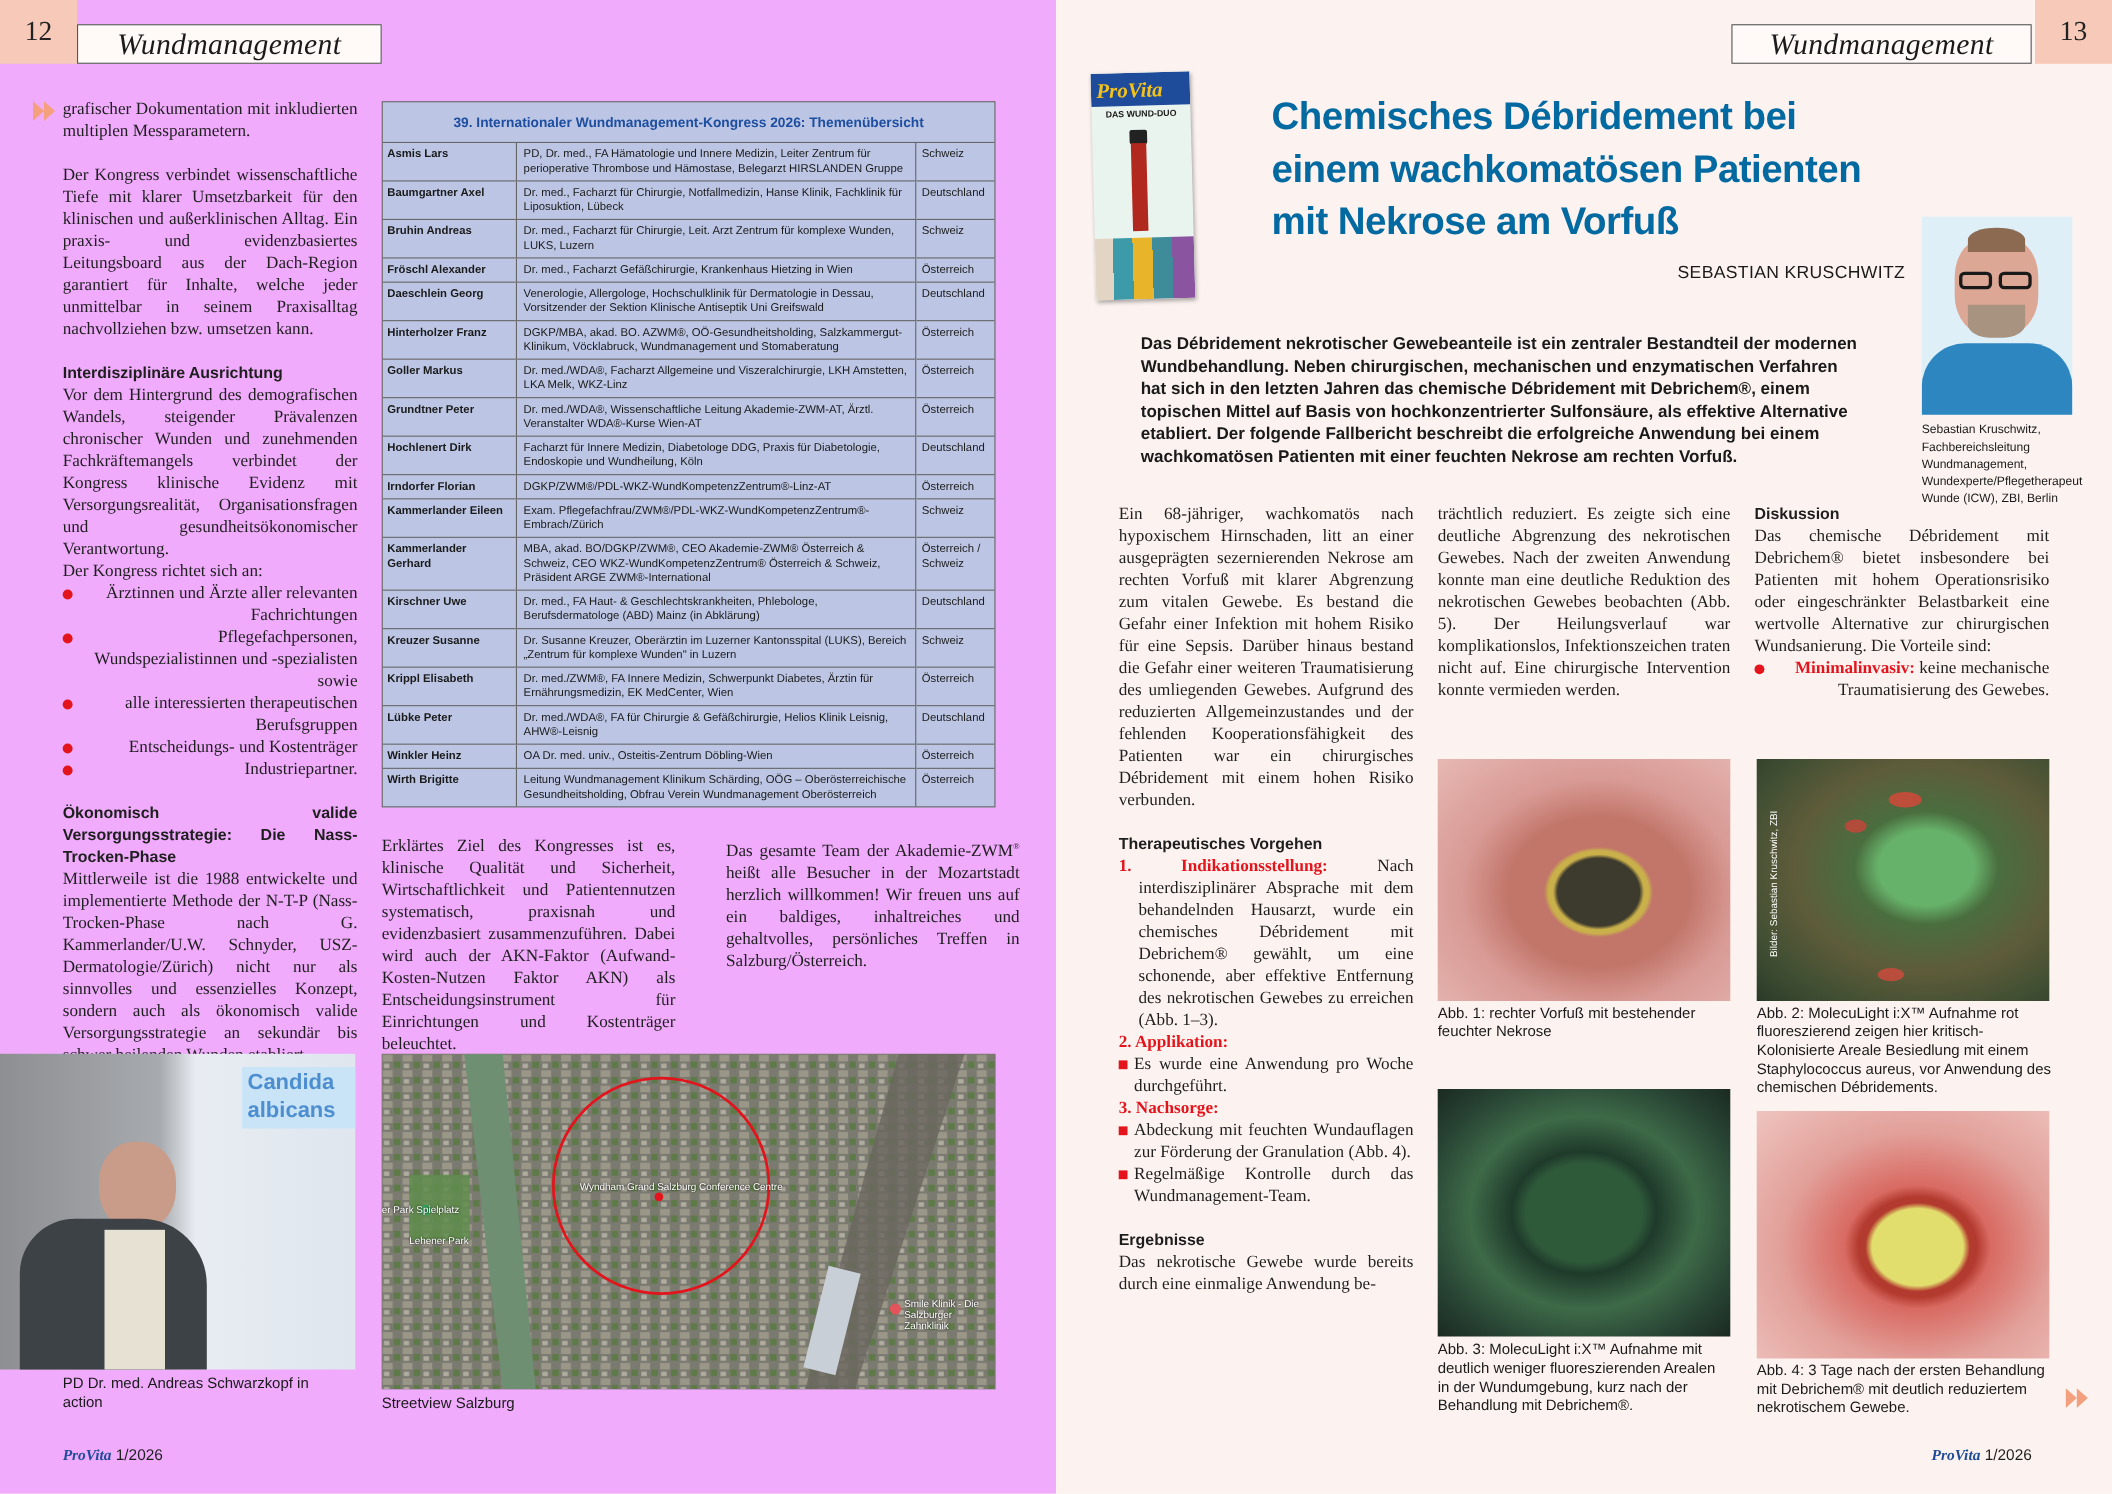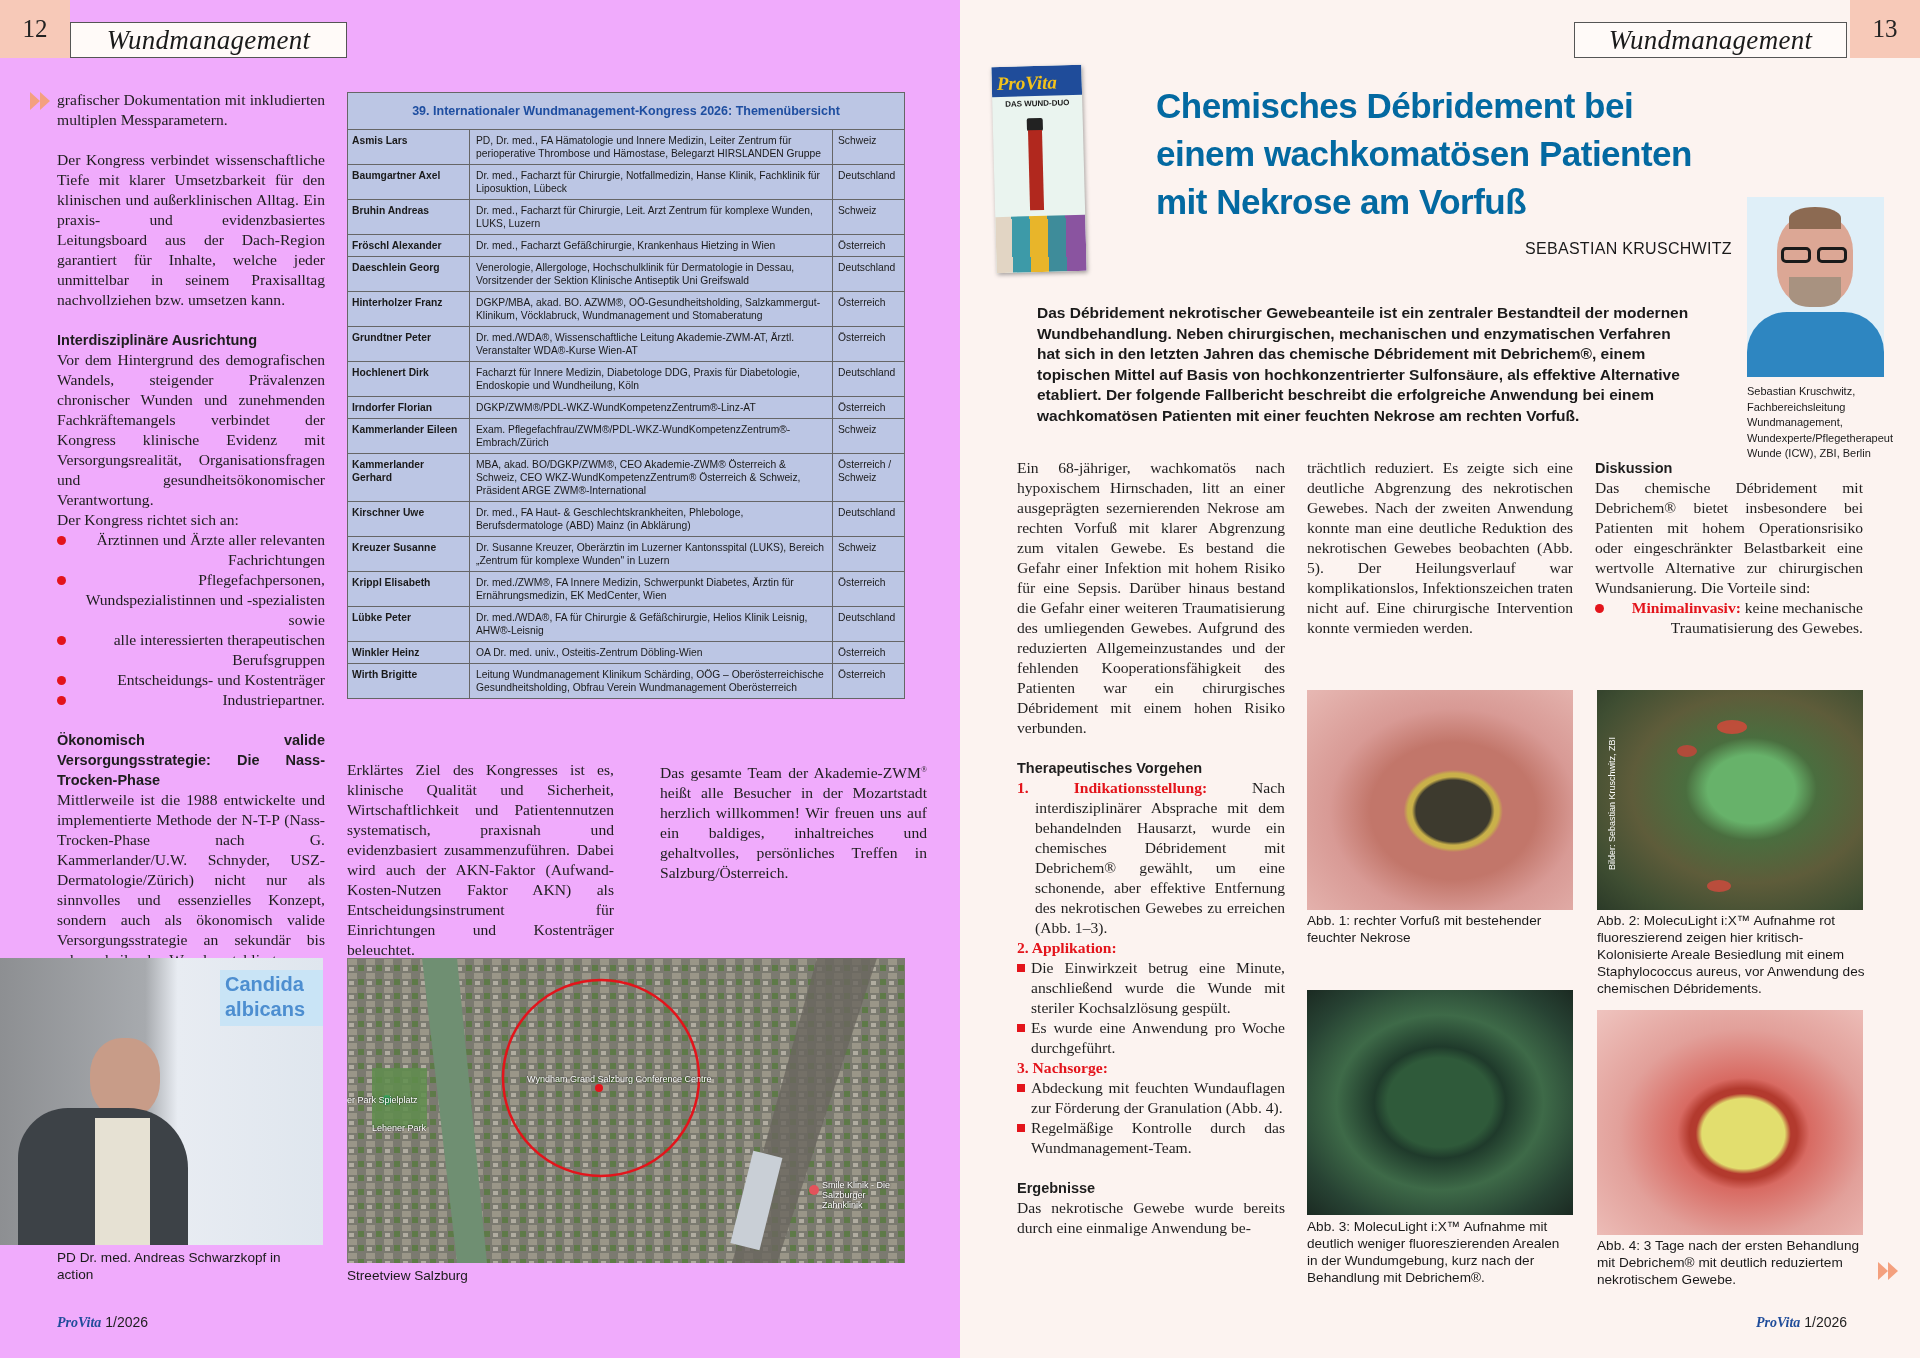--- a/index.html
+++ b/index.html
@@ -97,20 +97,25 @@
             <td class="name">Daeschlein Georg</td>
             <td class="desc">Venerologie, Allergologe, Hochschulklinik für Dermatologie in Dessau, Vorsitzender der Sektion Klinische Antiseptik Uni Greifswald</td>
             <td class="country">Deutschland</td>
           </tr>
           <tr>
             <td class="name">Hinterholzer Franz</td>
             <td class="desc">DGKP/MBA, akad. BO. AZWM®, OÖ-Gesundheitsholding, Salzkammergut-Klinikum, Vöcklabruck, Wundmanagement und Stomaberatung</td>
             <td class="country">Österreich</td>
           </tr>
           <tr>
+            <td class="name">Goller Markus</td>
+            <td class="desc">Dr. med./WDA®, Facharzt Allgemeine und Viszeralchirurgie, LKH Amstetten, LKA Melk, WKZ-Linz</td>
+            <td class="country">Österreich</td>
+          </tr>
+          <tr>
             <td class="name">Grundtner Peter</td>
             <td class="desc">Dr. med./WDA®, Wissenschaftliche Leitung Akademie-ZWM-AT, Ärztl. Veranstalter WDA®-Kurse Wien-AT</td>
             <td class="country">Österreich</td>
           </tr>
           <tr>
             <td class="name">Hochlenert Dirk</td>
             <td class="desc">Facharzt für Innere Medizin, Diabetologe DDG, Praxis für Diabetologie, Endoskopie und Wundheilung, Köln</td>
             <td class="country">Deutschland</td>
           </tr>
           <tr>
@@ -236,21 +241,20 @@
 
   <div class="abs sans" style="left:77px;top:303px;width:660px;font-size:15.5px;line-height:20.5px;font-weight:bold;color:#1a1a1a;">Das Débridement nekrotischer Gewebeanteile ist ein zentraler Bestandteil der modernen Wundbehandlung. Neben chirurgischen, mechanischen und enzymatischen Verfahren hat sich in den letzten Jahren das chemische Débridement mit Debrichem®, einem topischen Mittel auf Basis von hochkonzentrierter Sulfonsäure, als effektive Alternative etabliert. Der folgende Fallbericht beschreibt die erfolgreiche Anwendung bei einem wachkomatösen Patienten mit einer feuchten Nekrose am rechten Vorfuß.</div>
 
   <div class="abs body-text" style="left:57px;top:458px;width:268px;">
     <p>Ein 68-jähriger, wachkomatös nach hypoxischem Hirnschaden, litt an einer ausgeprägten sezernierenden Nekrose am rechten Vorfuß mit klarer Abgrenzung zum vitalen Gewebe. Es bestand die Gefahr einer Infektion mit hohem Risiko für eine Sepsis. Darüber hinaus bestand die Gefahr einer weiteren Traumatisierung des umliegenden Gewebes. Aufgrund des reduzierten Allgemeinzustandes und der fehlenden Kooperationsfähigkeit des Patienten war ein chirurgisches Débridement mit einem hohen Risiko verbunden.</p>
     <div class="gap"></div>
     <div class="subhead">Therapeutisches Vorgehen</div>
     <div style="padding-left:18px;text-indent:-18px;"><span class="red">1. Indikationsstellung:</span><span> Nach interdisziplinärer Absprache mit dem behandelnden Hausarzt, wurde ein chemisches Débridement mit Debrichem® gewählt, um eine schonende, aber effektive Entfernung des nekrotischen Gewebes zu erreichen (Abb. 1–3).</span></div>
     <div class="red">2. Applikation:</div>
     <ul class="squares">
-      <li>Die Einwirkzeit betrug eine Minute, anschließend wurde die Wunde mit steriler Kochsalzlösung gespült.</li>
       <li>Es wurde eine Anwendung pro Woche durchgeführt.</li>
     </ul>
     <div class="red">3. Nachsorge:</div>
     <ul class="squares">
       <li>Abdeckung mit feuchten Wundauflagen zur Förderung der Granulation (Abb. 4).</li>
       <li>Regelmäßige Kontrolle durch das Wundmanagement-Team.</li>
     </ul>
     <div class="gap"></div>
     <div class="subhead">Ergebnisse</div>
     <p>Das nekrotische Gewebe wurde bereits durch eine einmalige Anwendung be-</p>

